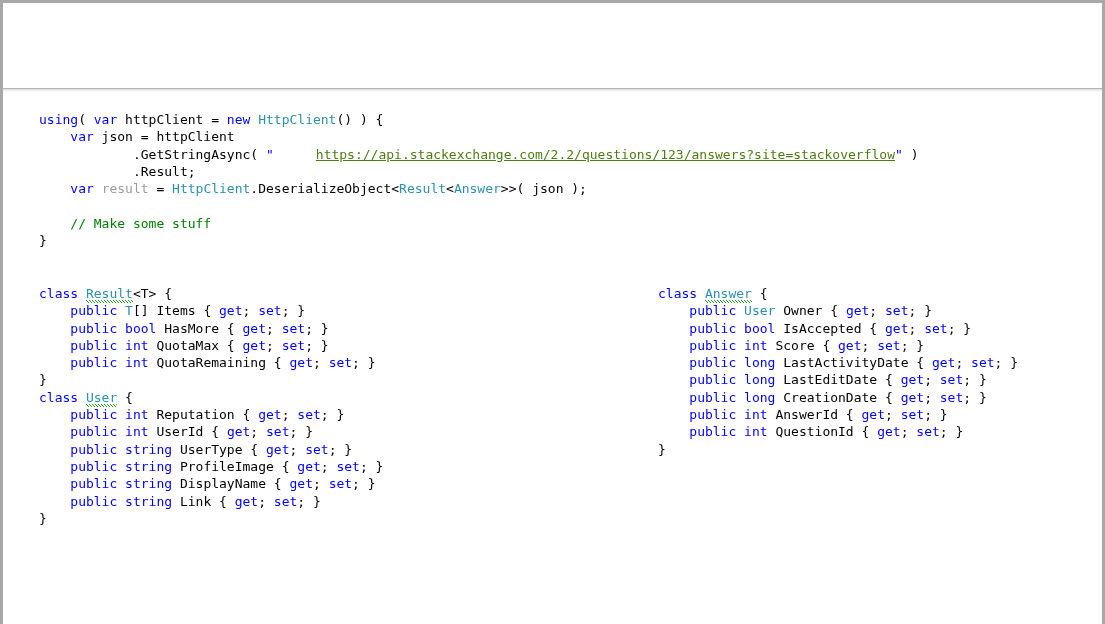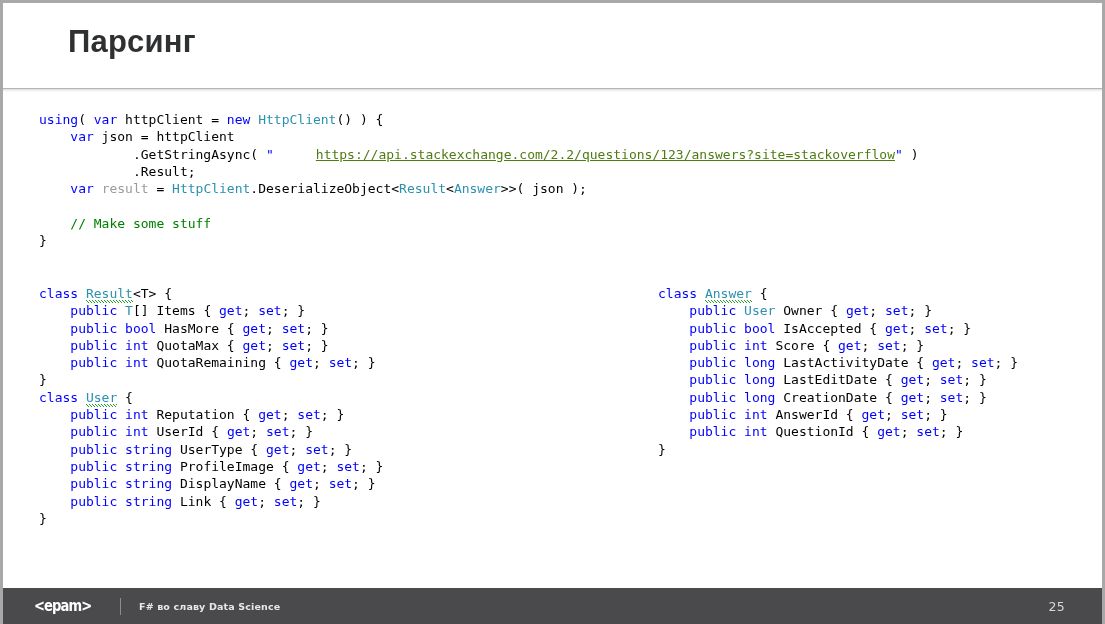--- a/index.html
+++ b/index.html
@@ -151,23 +151,20 @@
     font-family: "DejaVu Sans", sans-serif;
     font-size: 12.5px;
     letter-spacing: 0.3px;
   }
 </style>
 </head>
 <body>
 
 <div class="slide">
 
-  <div class="title-area">
-    <div class="slide-title">Парсинг</div>
-  </div>
   <div class="title-divider"></div>
   <div class="title-divider-shadow"></div>
 
   <div class="code-area">
 
     <pre class="code code-main"><span class="kw">using</span>( <span class="kw">var</span> httpClient = <span class="kw">new</span> <span class="typ">HttpClient</span>() ) {
     <span class="kw">var</span> json = httpClient
             .GetStringAsync( <span class="str">"</span><span class="lnk">https://api.stackexchange.com/2.2/questions/123/answers?site=stackoverflow</span><span class="str">"</span> )
             .Result;
     <span class="kw">var</span> <span class="dim">result</span> = <span class="typ">HttpClient</span>.DeserializeObject&lt;<span class="typ">Result</span>&lt;<span class="typ">Answer</span>&gt;&gt;( json );
@@ -196,20 +193,14 @@
     <span class="kw">public</span> <span class="kw">int</span> Score { <span class="kw">get</span>; <span class="kw">set</span>; }
     <span class="kw">public</span> <span class="kw">long</span> LastActivityDate { <span class="kw">get</span>; <span class="kw">set</span>; }
     <span class="kw">public</span> <span class="kw">long</span> LastEditDate { <span class="kw">get</span>; <span class="kw">set</span>; }
     <span class="kw">public</span> <span class="kw">long</span> CreationDate { <span class="kw">get</span>; <span class="kw">set</span>; }
     <span class="kw">public</span> <span class="kw">int</span> AnswerId { <span class="kw">get</span>; <span class="kw">set</span>; }
     <span class="kw">public</span> <span class="kw">int</span> QuestionId { <span class="kw">get</span>; <span class="kw">set</span>; }
 }</pre>
 
   </div>
 
-  <div class="footer">
-    <div class="footer-logo">&lt;epam&gt;</div>
-    <div class="footer-sep"></div>
-    <div class="footer-tagline">F# во славу Data Science</div>
-    <div class="footer-page">25</div>
-  </div>
 
 </div>
 
 </body></html>

